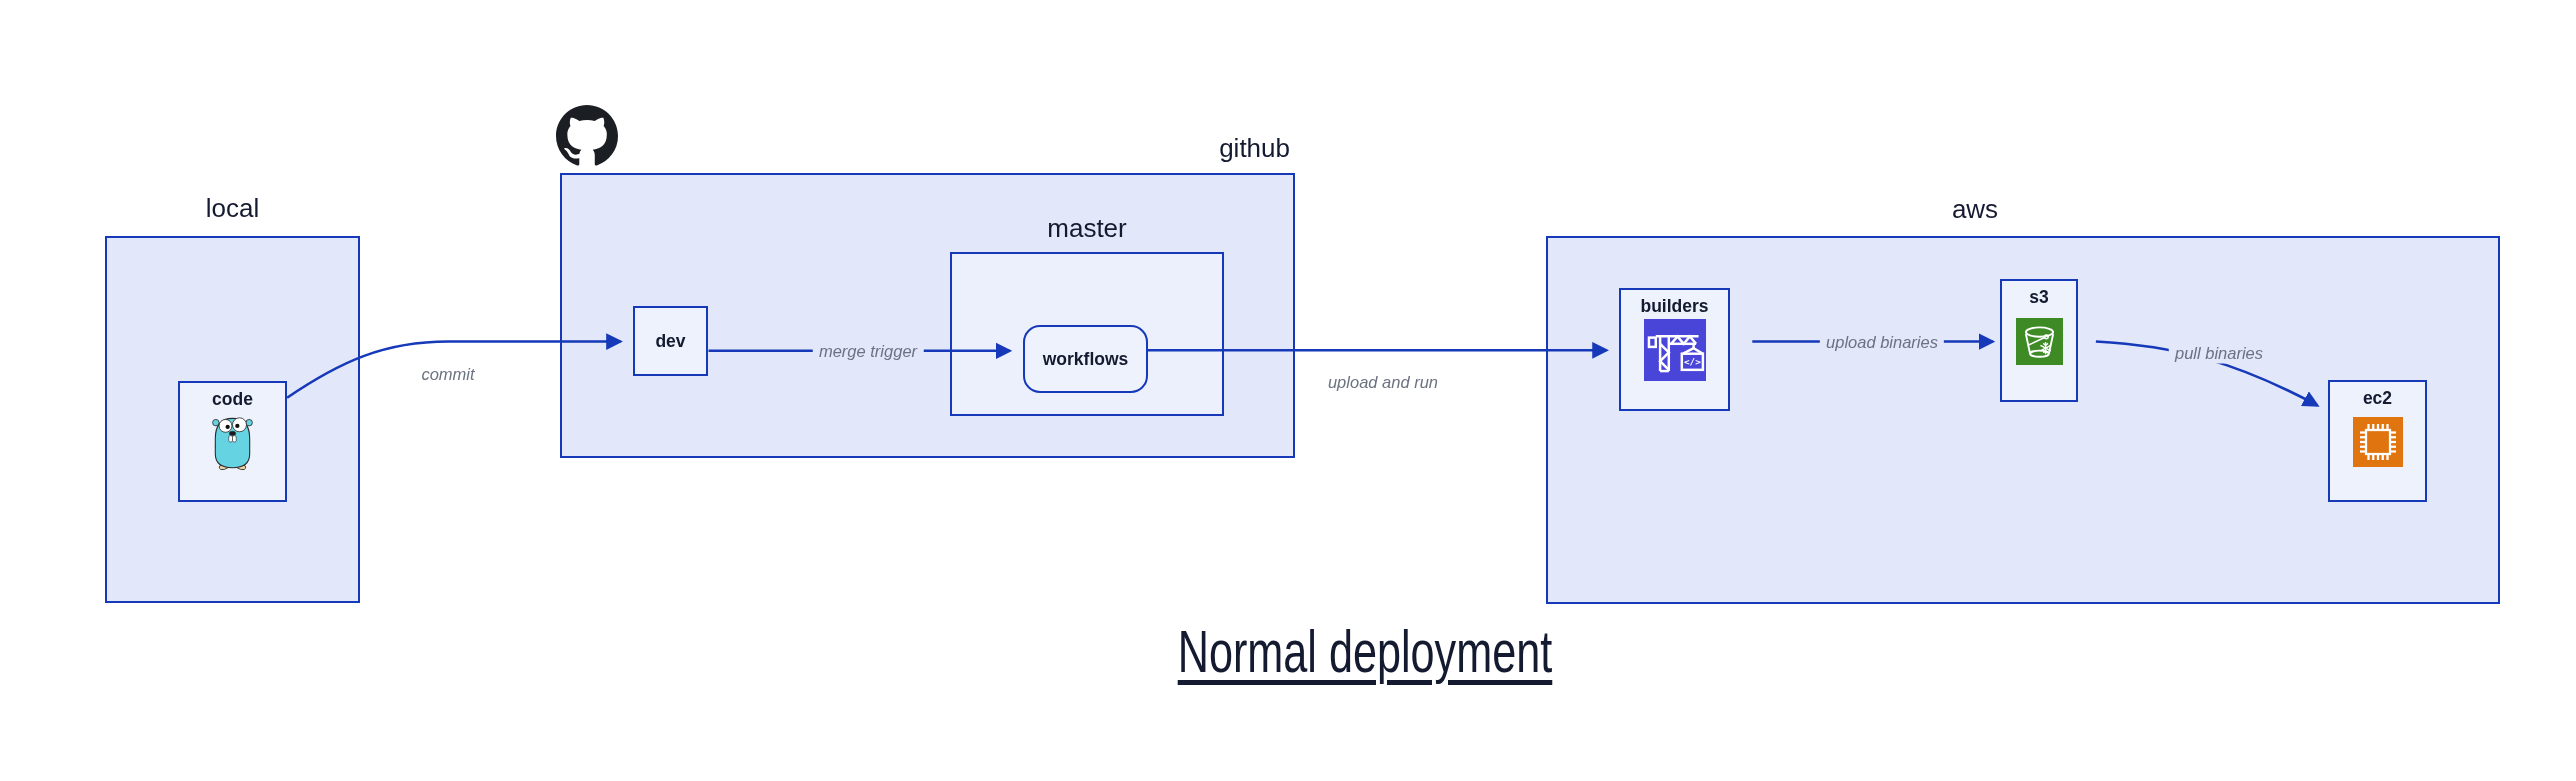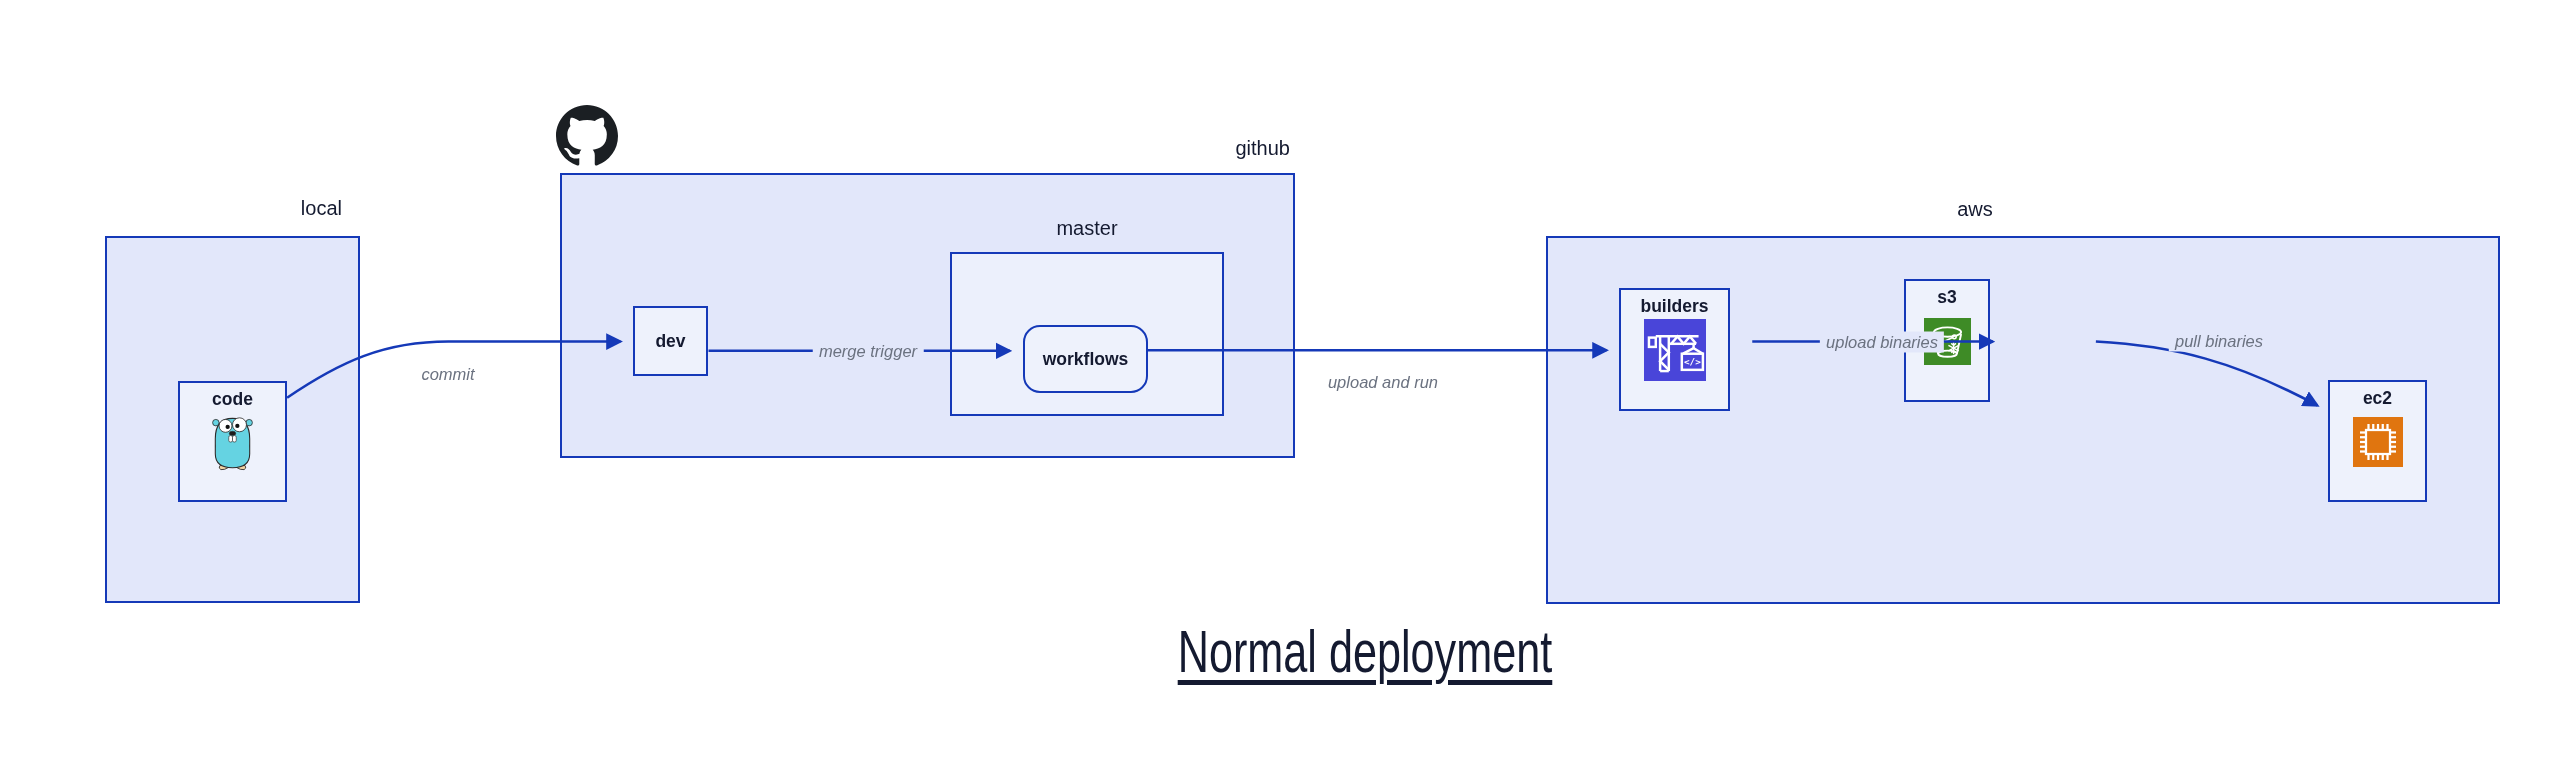--- a/index.html
+++ b/index.html
@@ -16,49 +16,49 @@
   .canvas{position:relative;width:2604px;height:781px;background:var(--canvas-bg);overflow:hidden;}
 
   
   .group{position:absolute;border:2.6px solid var(--accent);background:var(--group-fill);}
   .g-local  {left:105px; top:236px; width:255px;  height:367px;}
   .g-github {left:560px;top:173px; width:735px; height:285px;}
   .g-master {left:950px;top:252px; width:274px;  height:164px;background:#ecf0fc;}
   .g-aws    {left:1546px;top:236px; width:954px; height:368px;}
 
   
-  .gtitle{position:absolute;font-size:20px;line-height:30px;color:var(--text-dark);font-weight:400;}
-  .t-local  {left:87px; top:193px;width:255px; text-align:right;}
+  .gtitle{position:absolute;font-size:26px;line-height:30px;color:var(--text-dark);font-weight:400;}
+  .t-local  {left:105px; top:193px;width:255px; text-align:center;}
   .t-github {left:560px;top:133px;width:730px;text-align:right;}
   .t-master {left:950px;top:213px;width:274px; text-align:center;}
   .t-aws    {left:1498px;top:194px;width:954px;text-align:center;}
 
   
   .node{position:absolute;border:2.6px solid var(--accent);background:var(--node-fill);}
   .n-code     {left:178px; top:381px;width:109px;height:121px;padding-left:40px;}
   .n-dev      {left:633px;top:306px;width:75px;height:70px;display:flex;align-items:center;justify-content:center;}
   .n-workflows{left:1023px;top:325px;width:125px;height:68px;display:flex;align-items:center;justify-content:center;border-radius:17px;}
   .n-builders {left:1619px;top:288px;width:111px;height:123px;}
-  .n-s3       {left:1904px;top:279px;width:86px;height:123px;}
+  .n-s3       {left:2000px;top:279px;width:78px;height:123px;}
   .n-ec2      {left:2328px;top:380px;width:99px;height:122px;}
   .nlabel{font-size:17.5px;font-weight:700;color:var(--text-dark);}
   .nlabel-top{position:absolute;left:0;top:6.2px;width:100%;text-align:center;line-height:20.6px;}
   .icon-wrap{position:absolute;left:0;width:100%;display:flex;justify-content:center;}
 
   
   svg.edges{position:absolute;left:0;top:0;z-index:5;pointer-events:none;}
   .edge-label{position:absolute;z-index:6;transform:translate(-50%,-50%);white-space:nowrap;
     font-style:italic;font-size:16.5px;color:var(--edge-gray);padding:1px 6.2px;}
   .bg-white{background:var(--canvas-bg);margin-top:32px;}
   .bg-group{background:var(--group-fill);}
   .el-0{left:448px; top:342px;}
   .el-1{left:868px;top:351px;}
   .el-2{left:1383px;top:350px;}
   .el-3{left:1882px;top:342px;}
-  .el-4{left:2219px;top:341px;}
+  .el-4{left:2219px;top:353px;}
 
   
   .octocat{position:absolute;left:556px;top:105px;width:62px;height:62px;z-index:4;}
 
   
   .page-title{position:absolute;left:1128px;top:622px;width:355px;text-align:center;
     font-size:60px;line-height:60px;color:var(--text-dark);
     transform:scaleX(0.72);transform-origin:center;white-space:nowrap;
     text-decoration:underline;text-decoration-thickness:4.6px;text-underline-offset:8.2px;}
 </style>

